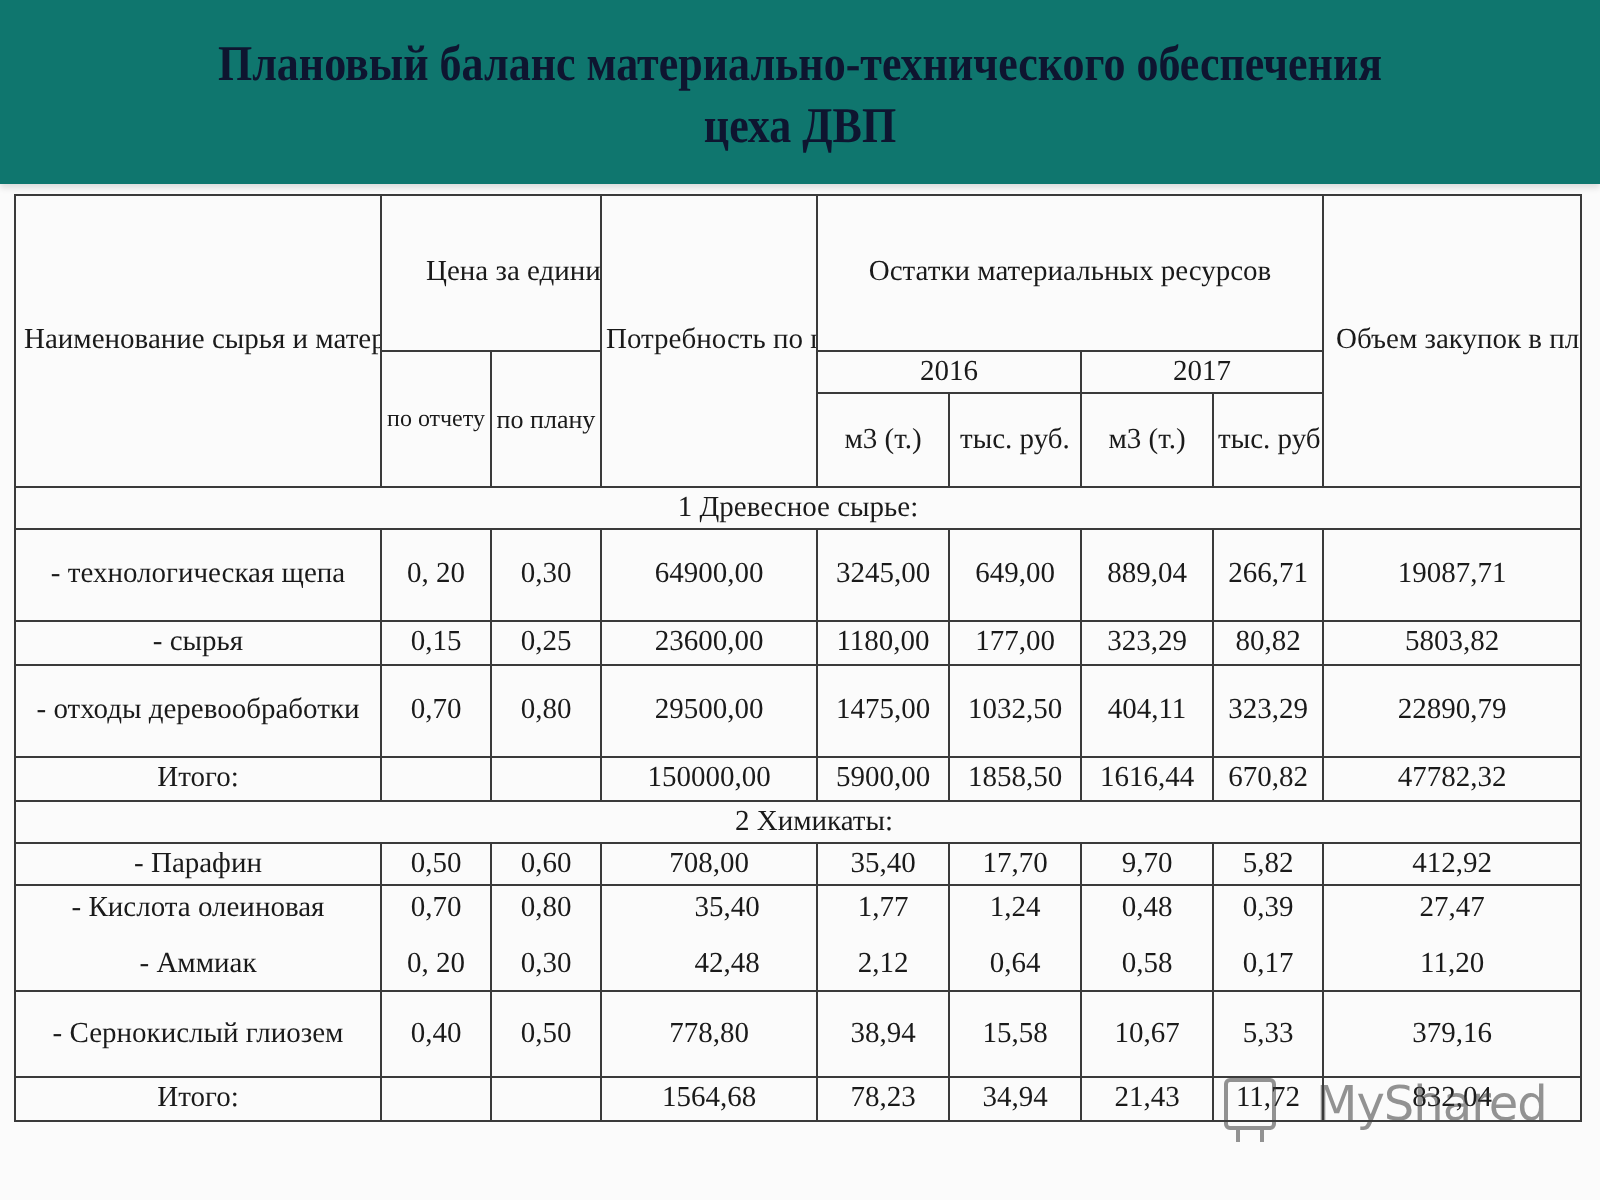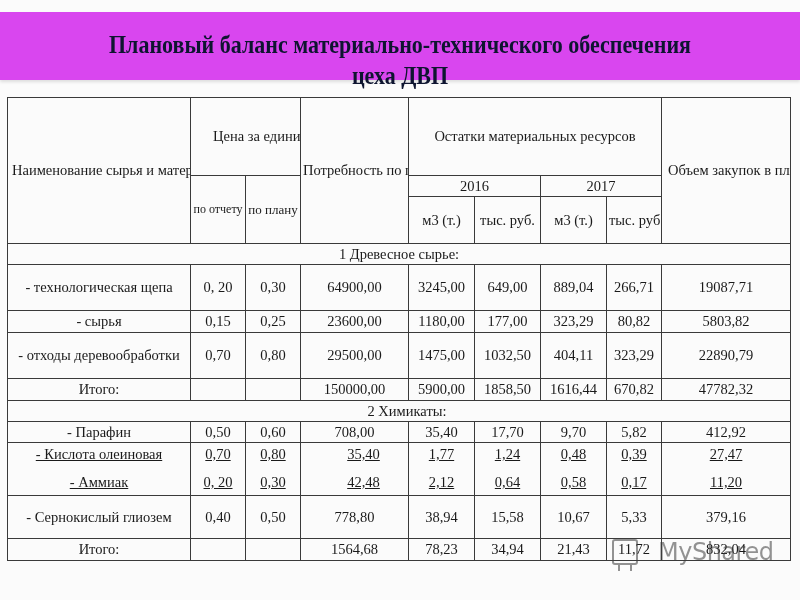--- a/index.html
+++ b/index.html
@@ -4,22 +4,22 @@
 <style>
   html, body { margin: 0; padding: 0; }
   body {
     width: 800px; height: 600px; overflow: hidden;
     background: #fbfbfb;
     font-family: "Liberation Serif", "DejaVu Serif", serif;
     color: #1a1a1a;
     position: relative;
   }
   .title-band {
-    position: absolute; left: 0; top: 12px; width: 800px; height: 68px;
-    background: #d946ef;
+    position: absolute; left: 0; top: 0; width: 800px; height: 92px;
+    background: #0f766e;
     box-shadow: 0 2px 3px rgba(0,0,0,0.12);
   }
   .title {
     position: absolute; left: 0; top: 17px; width: 800px;
     text-align: center;
     font-weight: bold;
     font-size: 25px;
     line-height: 31px;
     color: #0e1530;
     transform: scaleX(0.88);
@@ -42,21 +42,21 @@
     line-height: 17px;
     overflow: hidden;
     white-space: nowrap;
   }
   th.wrap, td.wrap { white-space: normal; }
   td.name { text-align: left; padding-left: 18px; white-space: normal; }
   td.section { text-align: left; padding-left: 4px; border-right: 1.3px solid #3a3a3a; }
   td.section.indent { padding-left: 18px; }
   td.total { text-align: left; padding-left: 18px; }
   td.right { text-align: right; padding-right: 16px; }
-  .twoline div { height: 26px; line-height: 26px; text-decoration: underline; }
+  .twoline div { height: 26px; line-height: 26px; }
   .twoline div:first-child { line-height: 22px; }
   .watermark {
     position: absolute; left: 612px; top: 538px;
     color: rgba(60,60,60,0.55);
     font-family: "DejaVu Sans", sans-serif;
     font-size: 24px; letter-spacing: -0.5px;
     pointer-events: none;
     display: flex; align-items: center; gap: 20px;
   }
   .wm-icon {

